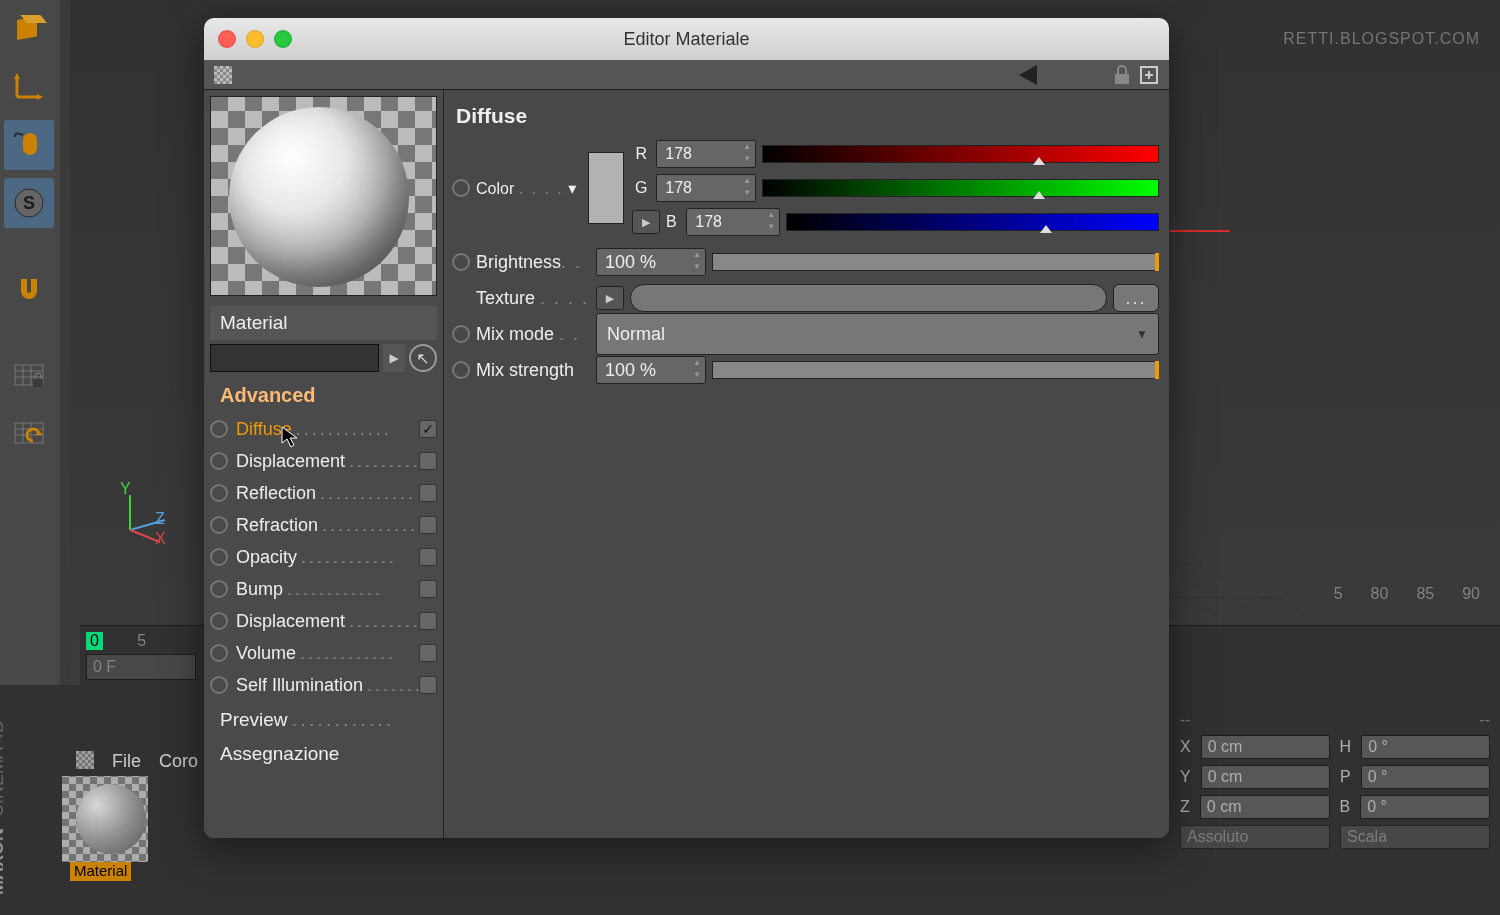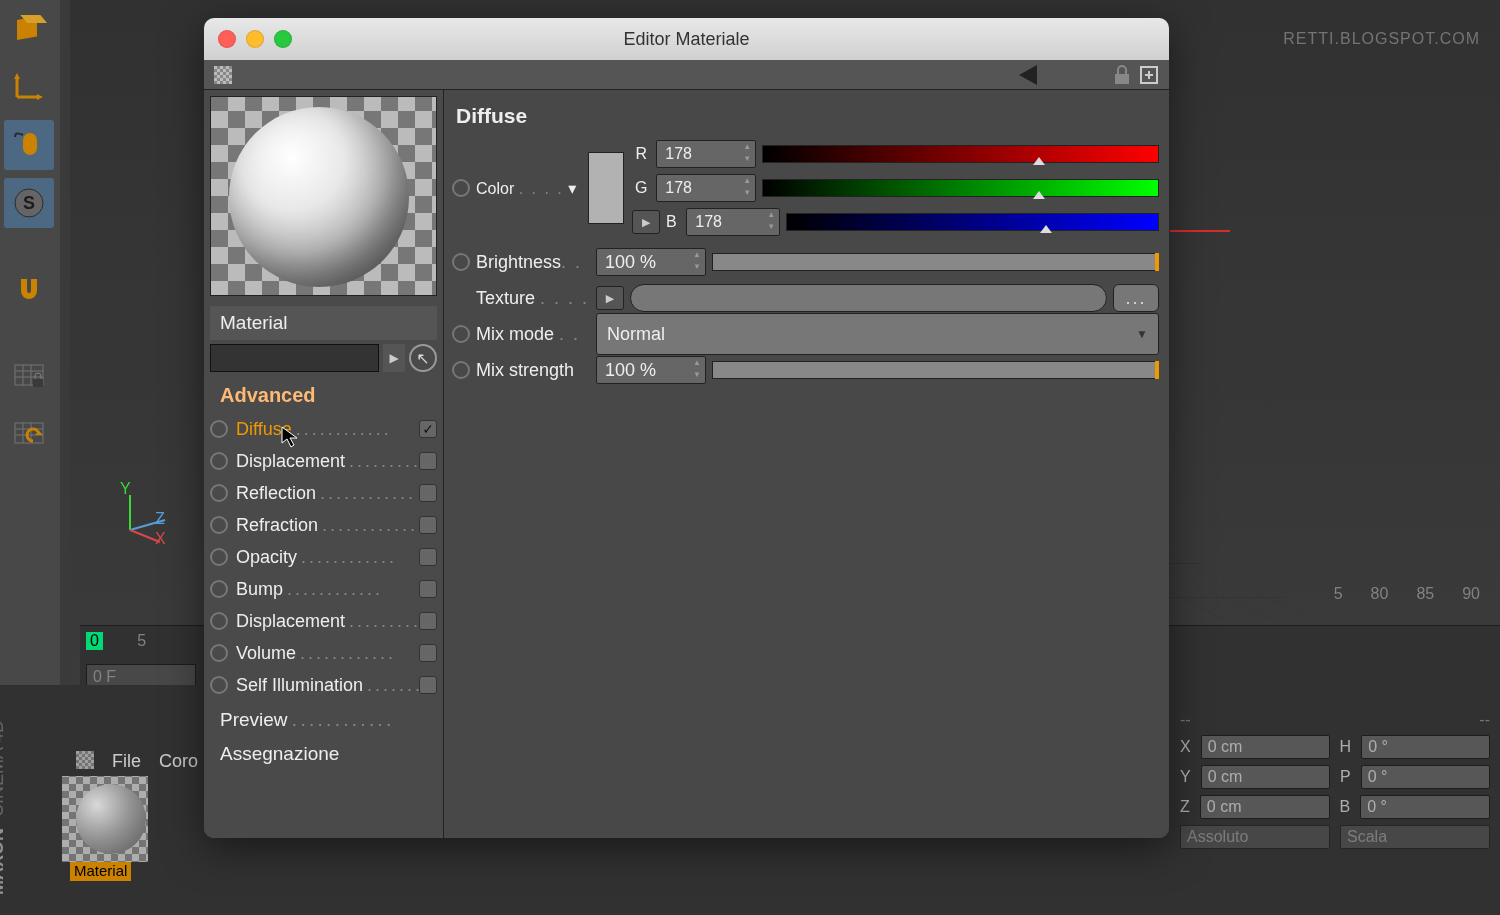--- a/index.html
+++ b/index.html
@@ -206,21 +206,21 @@
     <div class="bt">
         <svg width="26" height="26">
           <circle cx="13" cy="13" r="11" fill="none" stroke="#e90" stroke-width="2"></circle>
           <text x="13" y="19" text-anchor="middle" fill="#e90" font-size="16" font-weight="bold">P</text>
         </svg>
       </div>
   </div>
   <div class="bg-timeline">
     <span class="marker">0</span>
     <span style="margin-left:30px">5</span>
-    <div style="border:1px solid #222;background:#555;width:110px;height:26px;margin-top:14px;padding:12px 6px;display:flex;align-items:center">
+    <div style="border:1px solid #222;background:#555;width:110px;height:26px;margin-top:4px;padding:12px 6px;display:flex;align-items:center">
         <span>0 F</span>
       </div>
   </div>
   <div class="bg-bottom">
     <div class="bg-mat-browser">
       <div class="menu">
         <span class="check-ico"></span>
         <span>File</span>
         <span>Coro</span>
       </div>

